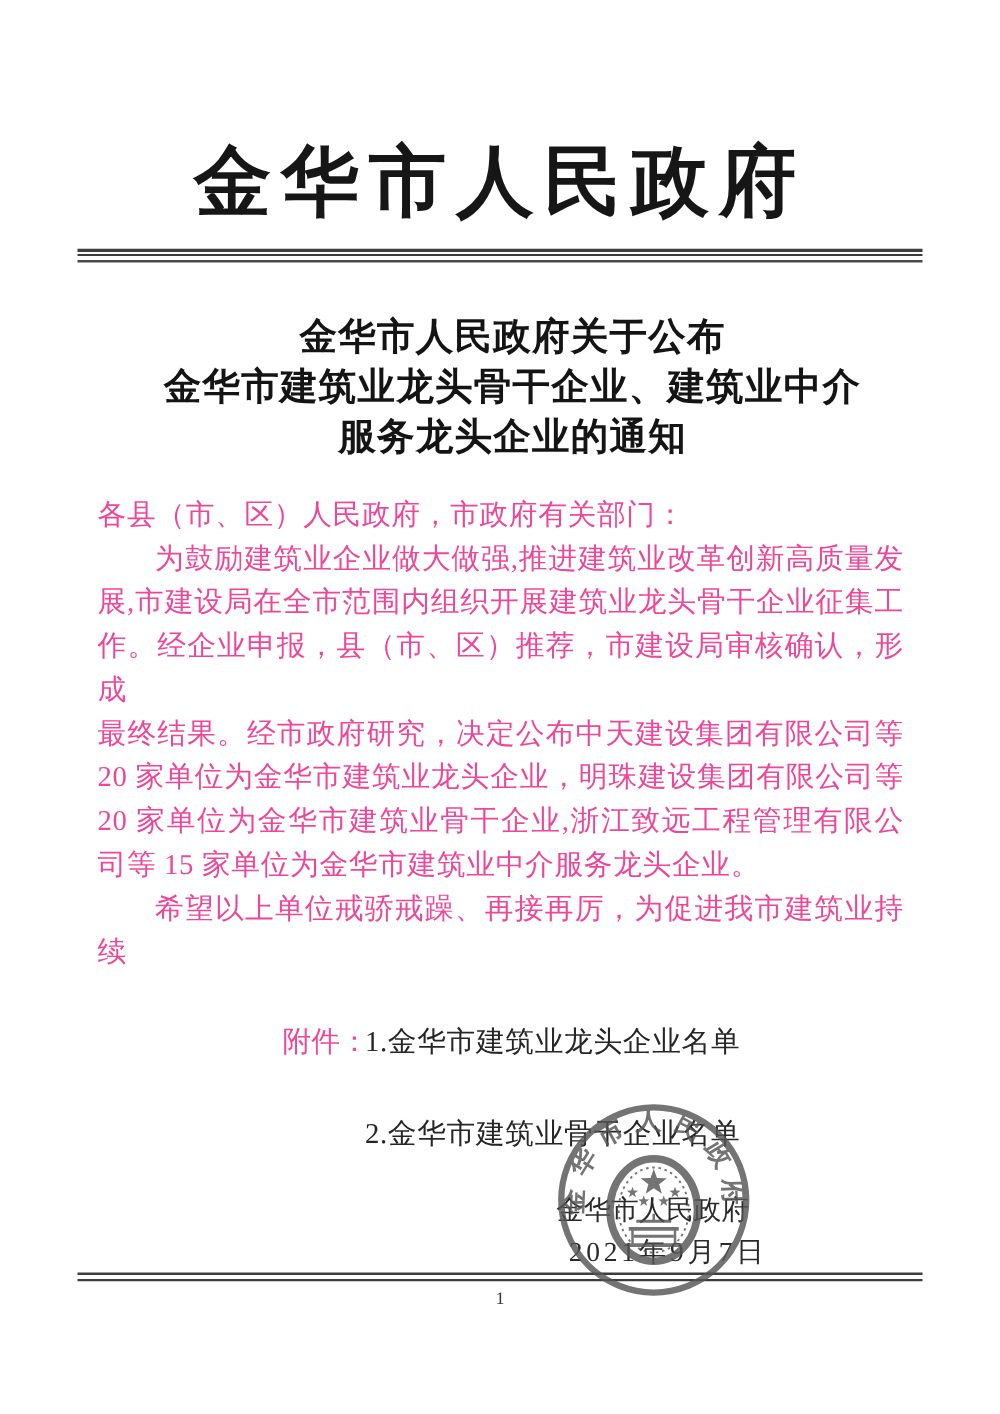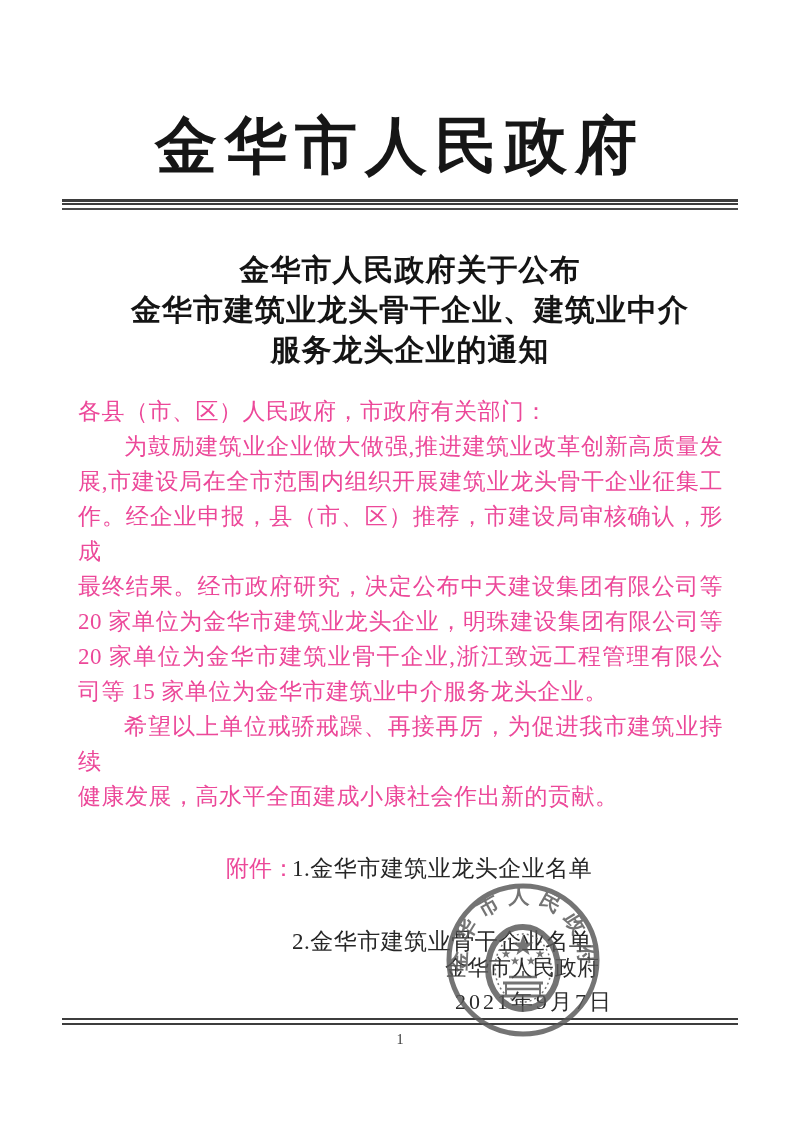--- a/index.html
+++ b/index.html
@@ -96,21 +96,20 @@
   <div class="body-block">
     <div class="line">各县（市、区）人民政府，市政府有关部门：</div>
     <div class="line fill indent">为鼓励建筑业企业做大做强,推进建筑业改革创新高质量发</div>
     <div class="line fill">展,市建设局在全市范围内组织开展建筑业龙头骨干企业征集工</div>
     <div class="line fill">作。经企业申报，县（市、区）推荐，市建设局审核确认，形成</div>
     <div class="line fill">最终结果。经市政府研究，决定公布中天建设集团有限公司等</div>
     <div class="line fill">20 家单位为金华市建筑业龙头企业，明珠建设集团有限公司等</div>
     <div class="line fill">20 家单位为金华市建筑业骨干企业,浙江致远工程管理有限公</div>
     <div class="line">司等 15 家单位为金华市建筑业中介服务龙头企业。</div>
     <div class="line fill indent">希望以上单位戒骄戒躁、再接再厉，为促进我市建筑业持续</div>
-    <div class="line">健康发展，高水平全面建成小康社会作出新的贡献。</div>
 
     <div class="attachments">
       <span class="att-label">附件：</span>
       <div class="att-items">
         <div class="att-item">1.金华市建筑业龙头企业名单</div>
         <div class="att-item">2.金华市建筑业骨干企业名单</div>
       </div>
     </div>
   </div>
 

